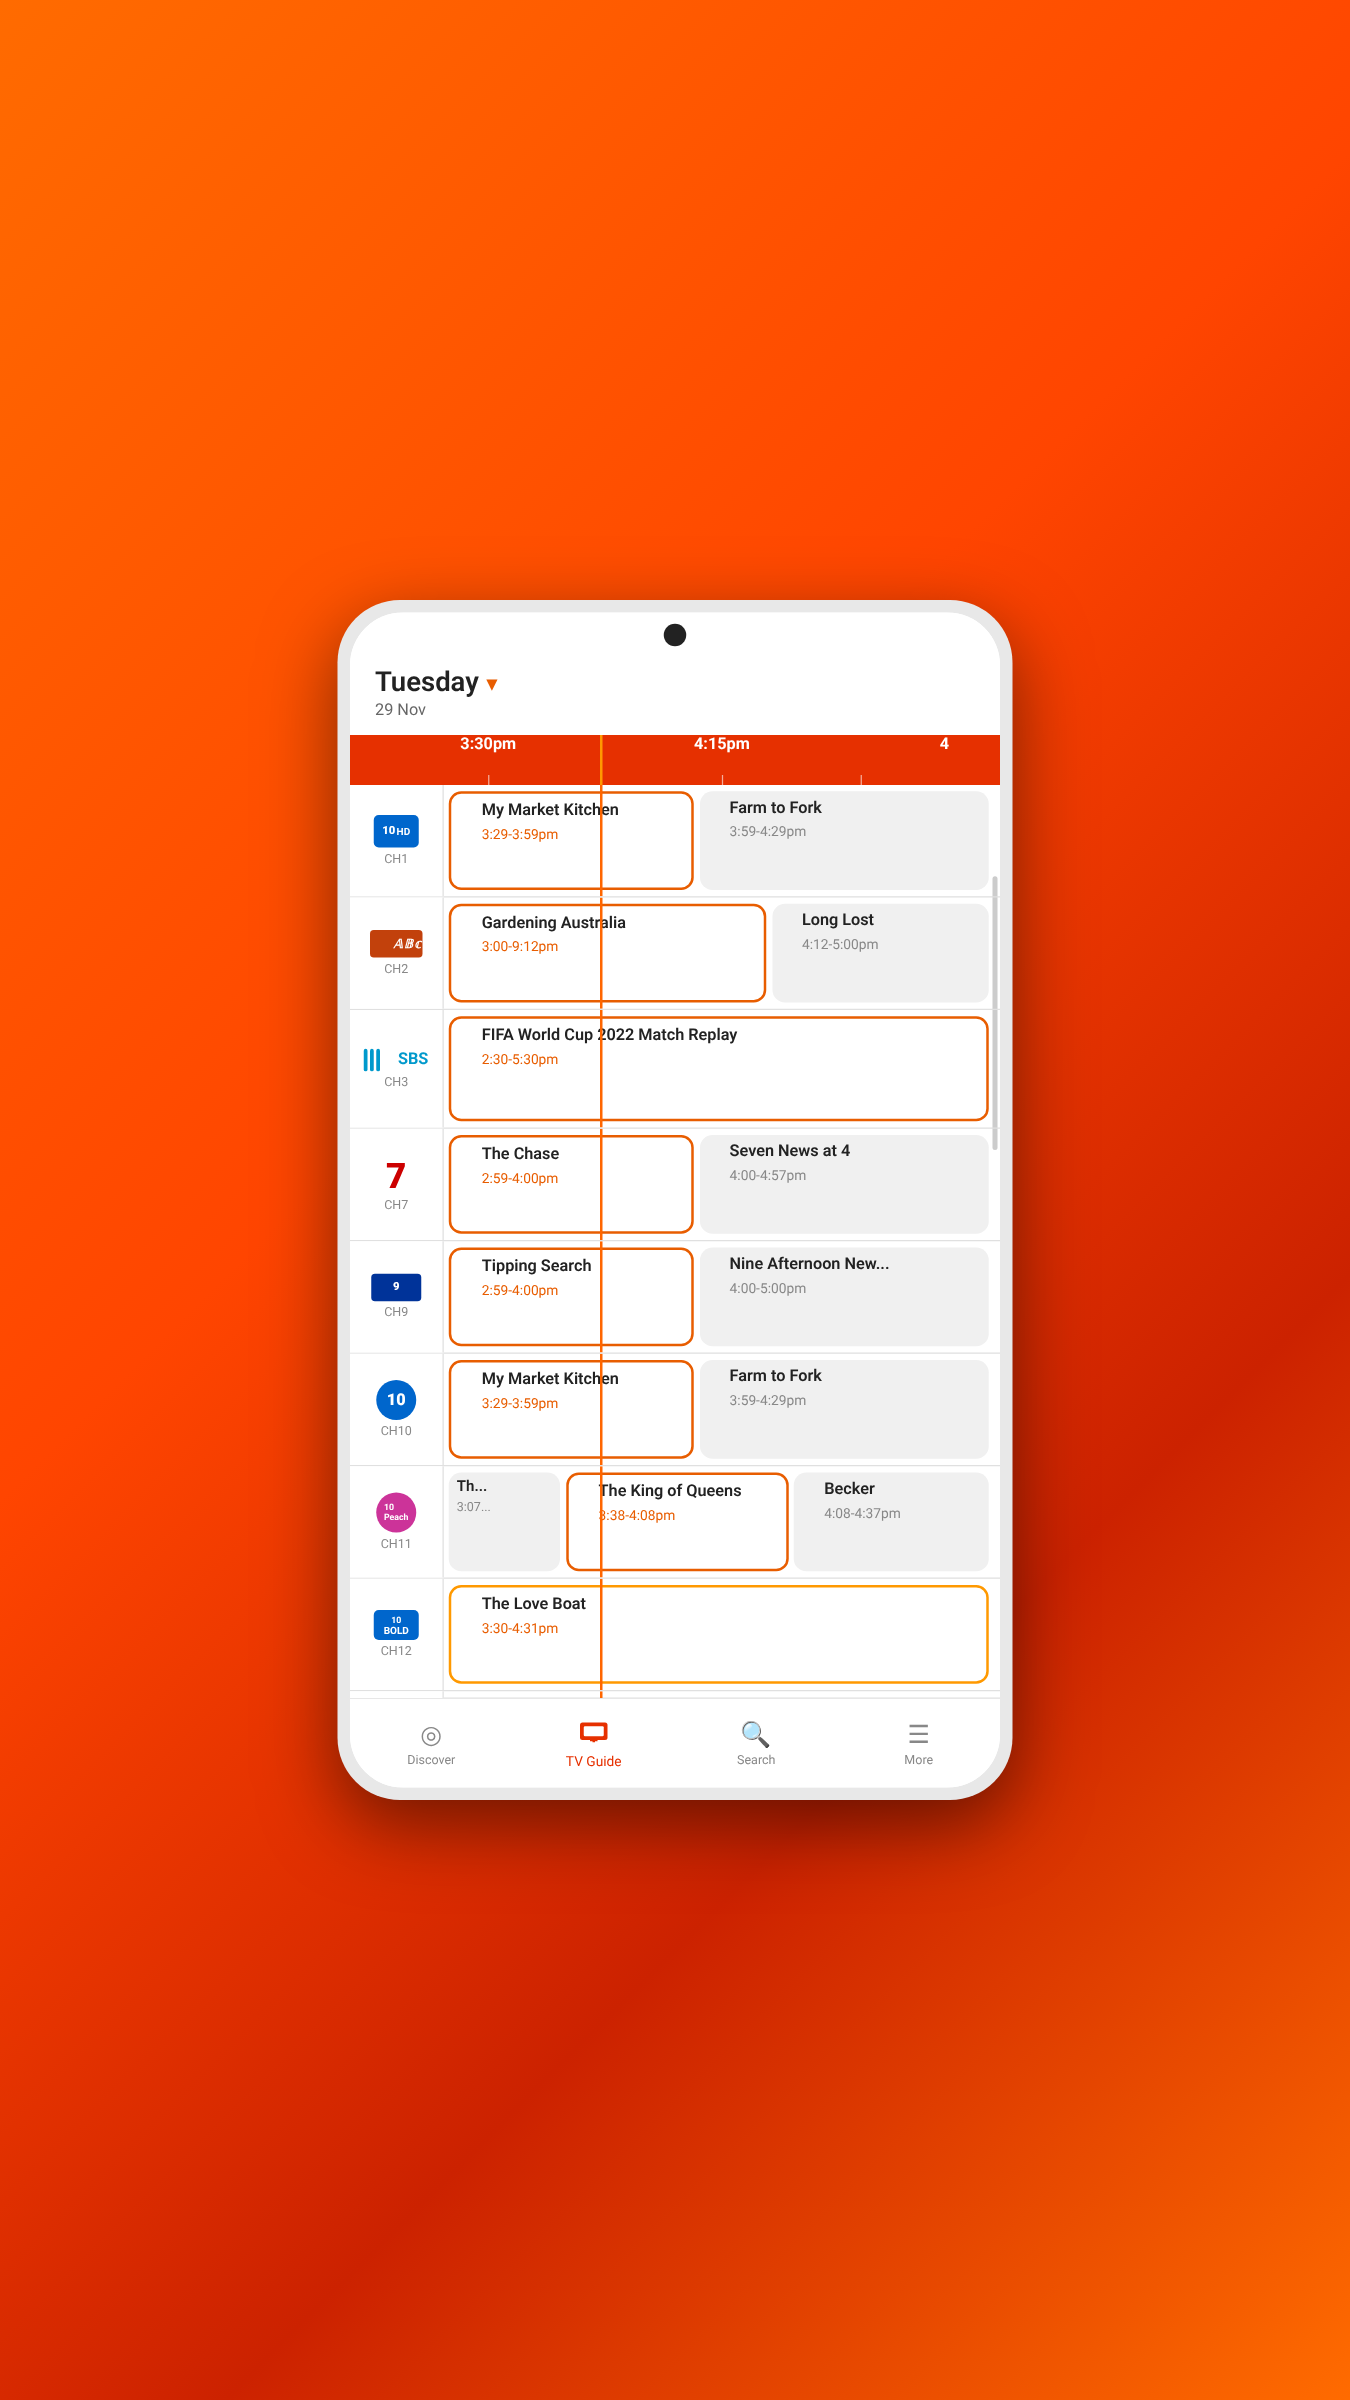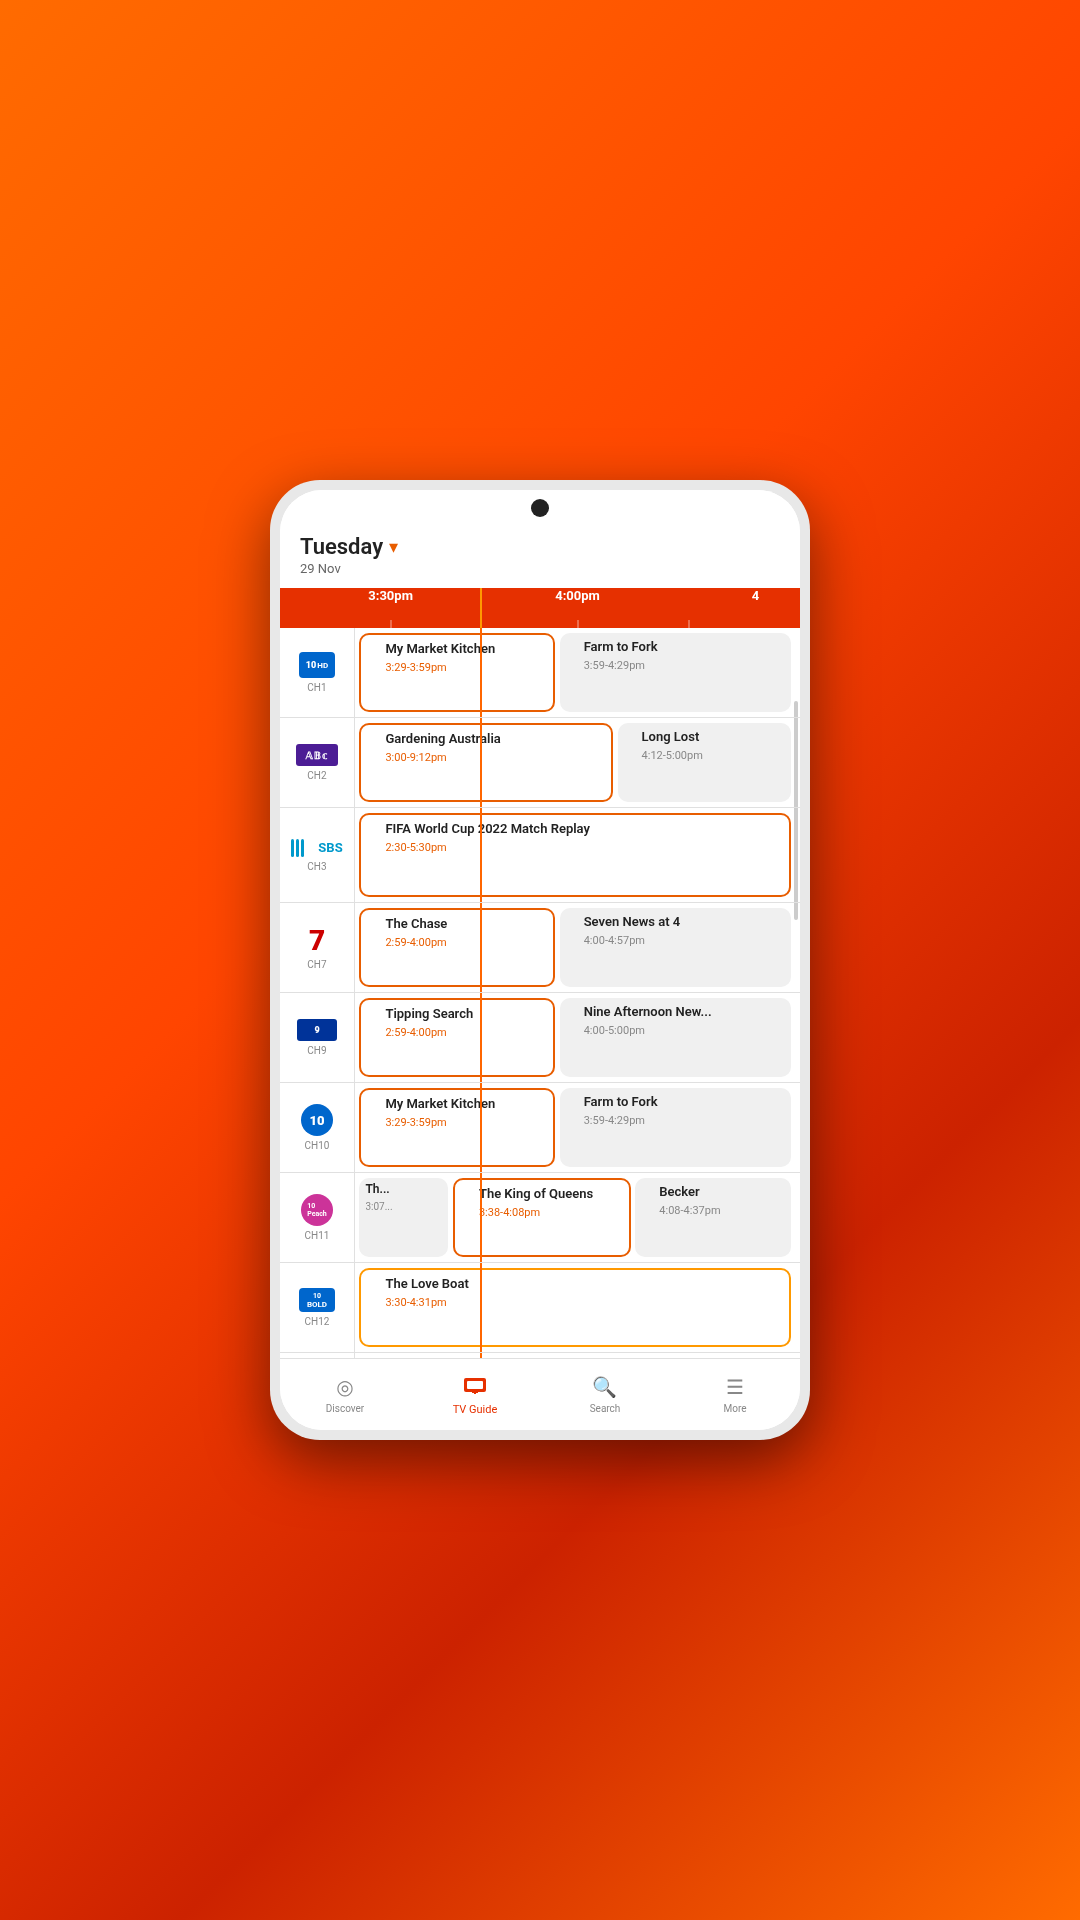--- a/index.html
+++ b/index.html
@@ -198,29 +198,30 @@
       display: flex;
       align-items: center;
       justify-content: center;
       color: white;
       font-size: 11px;
       font-weight: 700;
     }
     .logo-abc {
       width: 42px;
       height: 22px;
-      background: #4c1d95;
+      background: #c2410c;
       border-radius: 3px;
       display: flex;
       align-items: center;
-      justify-content: center;
+      justify-content: flex-end;
       color: white;
       font-size: 9px;
       font-weight: 700;
       letter-spacing: 1px;
+      font-style: italic;
     }
     .logo-sbs {
       display: flex;
       align-items: center;
       gap: 14px;
     }
     .sbs-lines {
       display: flex;
       gap: 2px;
     }
@@ -328,21 +329,21 @@
       </div>
       <div class="date-sub">29 Nov</div>
     </div>
 
     <div class="guide-wrapper">
 
       <div class="timeline-header">
         <div style="width:75px; min-width:75px;"></div>
         <div style="position:relative; flex:1; height:100%;">
           <span class="time-marker" style="left:8%;">3:30pm</span>
-          <span class="time-marker" style="left:50%;">4:00pm</span>
+          <span class="time-marker" style="left:50%;">4:15pm</span>
           <span class="time-marker" style="left:90%;">4</span>
           <div class="time-tick" style="left:8%;"></div>
           <div class="time-tick" style="left:50%;"></div>
           <div class="time-tick" style="left:75%;"></div>
 
           <div style="position:absolute;top:0;bottom:0;left:28%;width:2px;background:#ff9900;"></div>
         </div>
       </div>
 
       <div class="guide-content">

